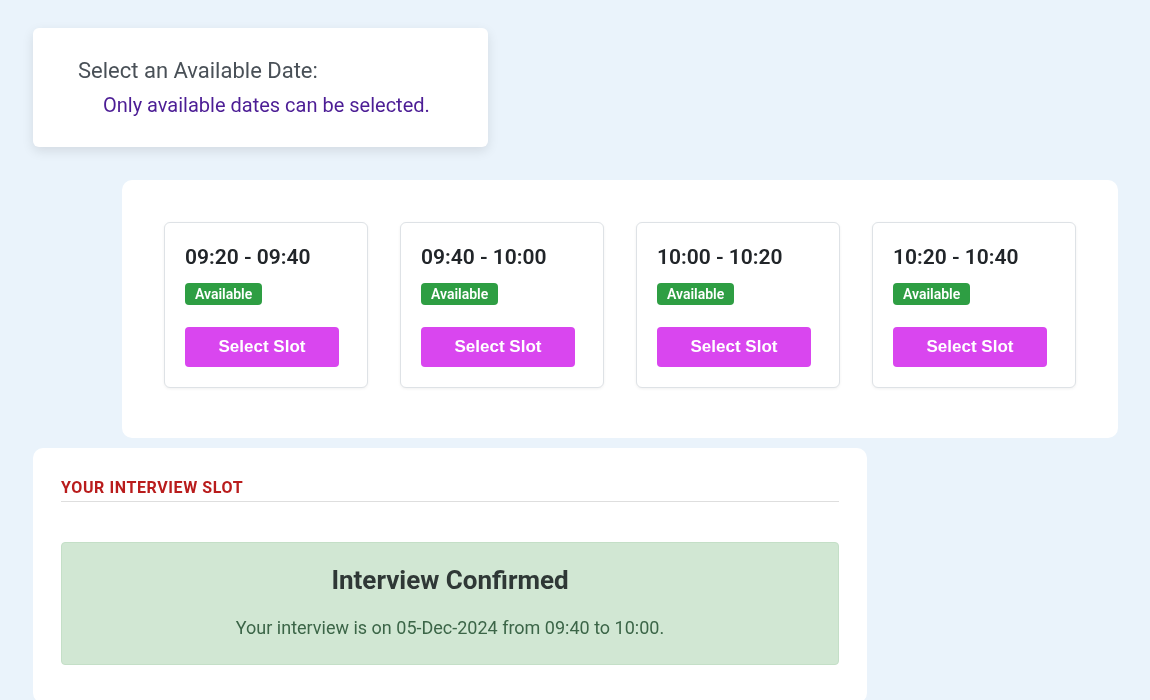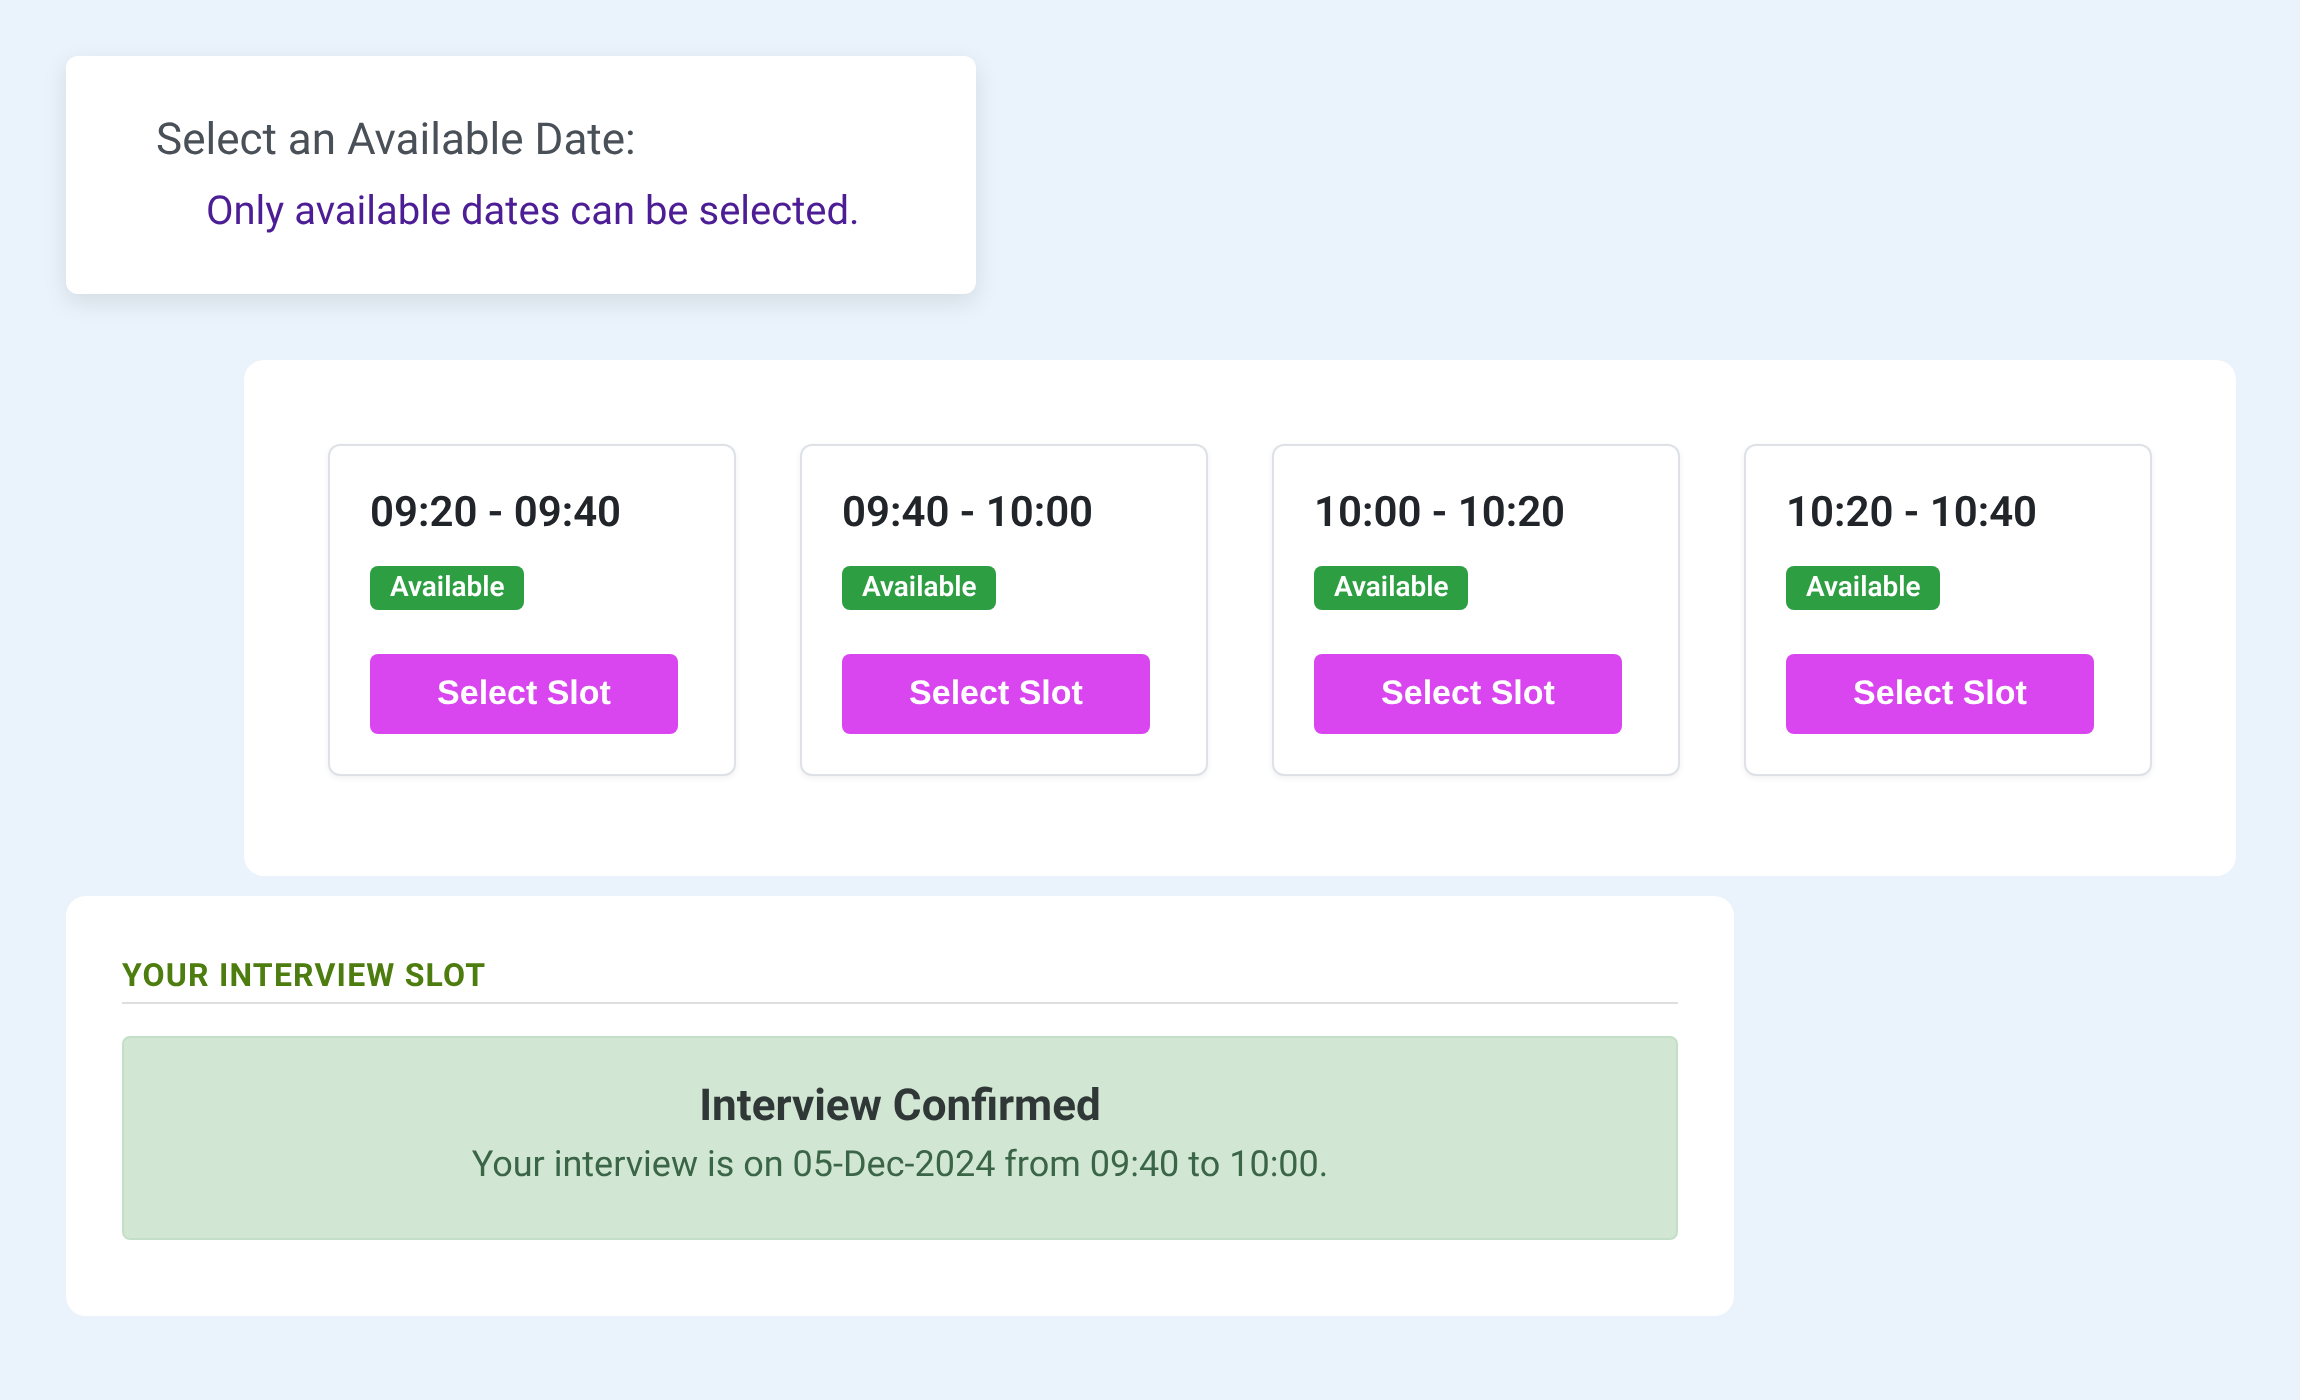--- a/index.html
+++ b/index.html
@@ -106,38 +106,38 @@
       left: 33px;
       top: 448px;
       width: 834px;
       background: #fff;
       border-radius: 10px;
       padding: 30px 28px 38px 28px;
     }
     .confirm-heading {
       font-size: 16px;
       font-weight: 700;
-      color: #4d7c0f;
+      color: #b91c1c;
       letter-spacing: 0.6px;
       border-bottom: 1px solid #dedede;
       padding-bottom: 4px;
-      margin-bottom: 16px;
+      margin-bottom: 40px;
     }
     .confirm-alert {
       background: #d1e7d3;
       border: 1px solid #c4dfc7;
       border-radius: 4px;
       padding: 22px 16px 26px 16px;
       text-align: center;
     }
     .confirm-title {
-      font-size: 22px;
+      font-size: 26px;
       font-weight: 700;
       color: #2f3836;
-      margin-bottom: 6px;
+      margin-bottom: 22px;
     }
     .confirm-text {
       font-size: 18px;
       color: #3b6547;
     }
   </style>
 </head>
 <body>
 
 <div class="date-card">

